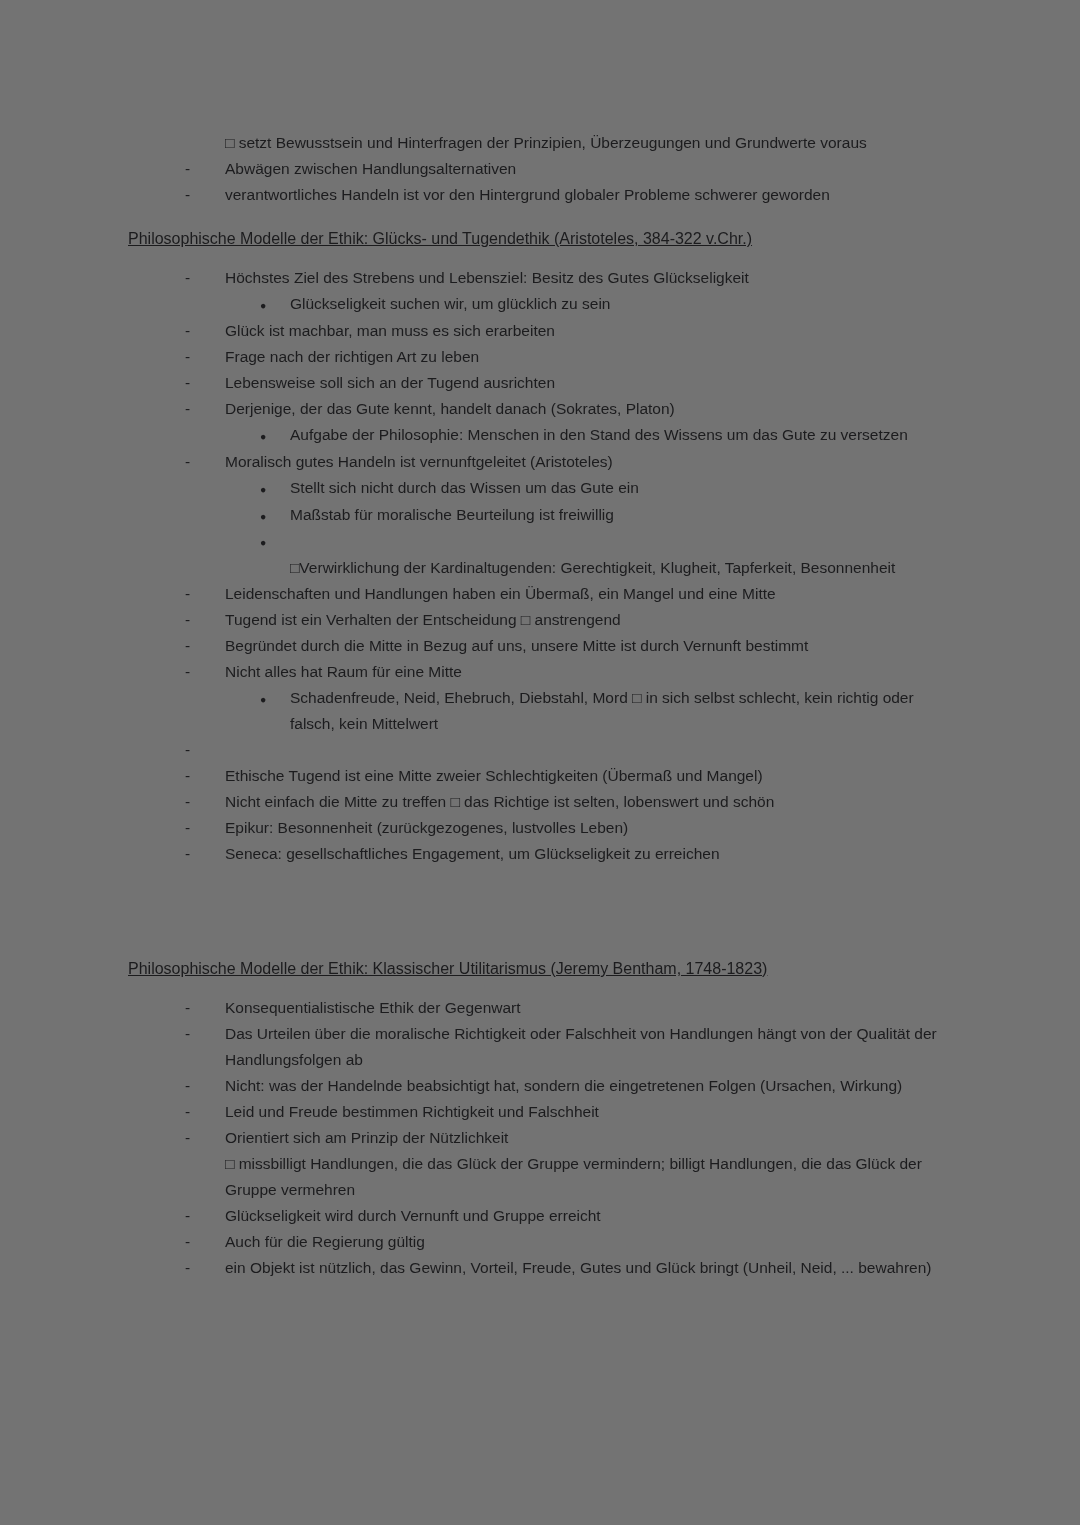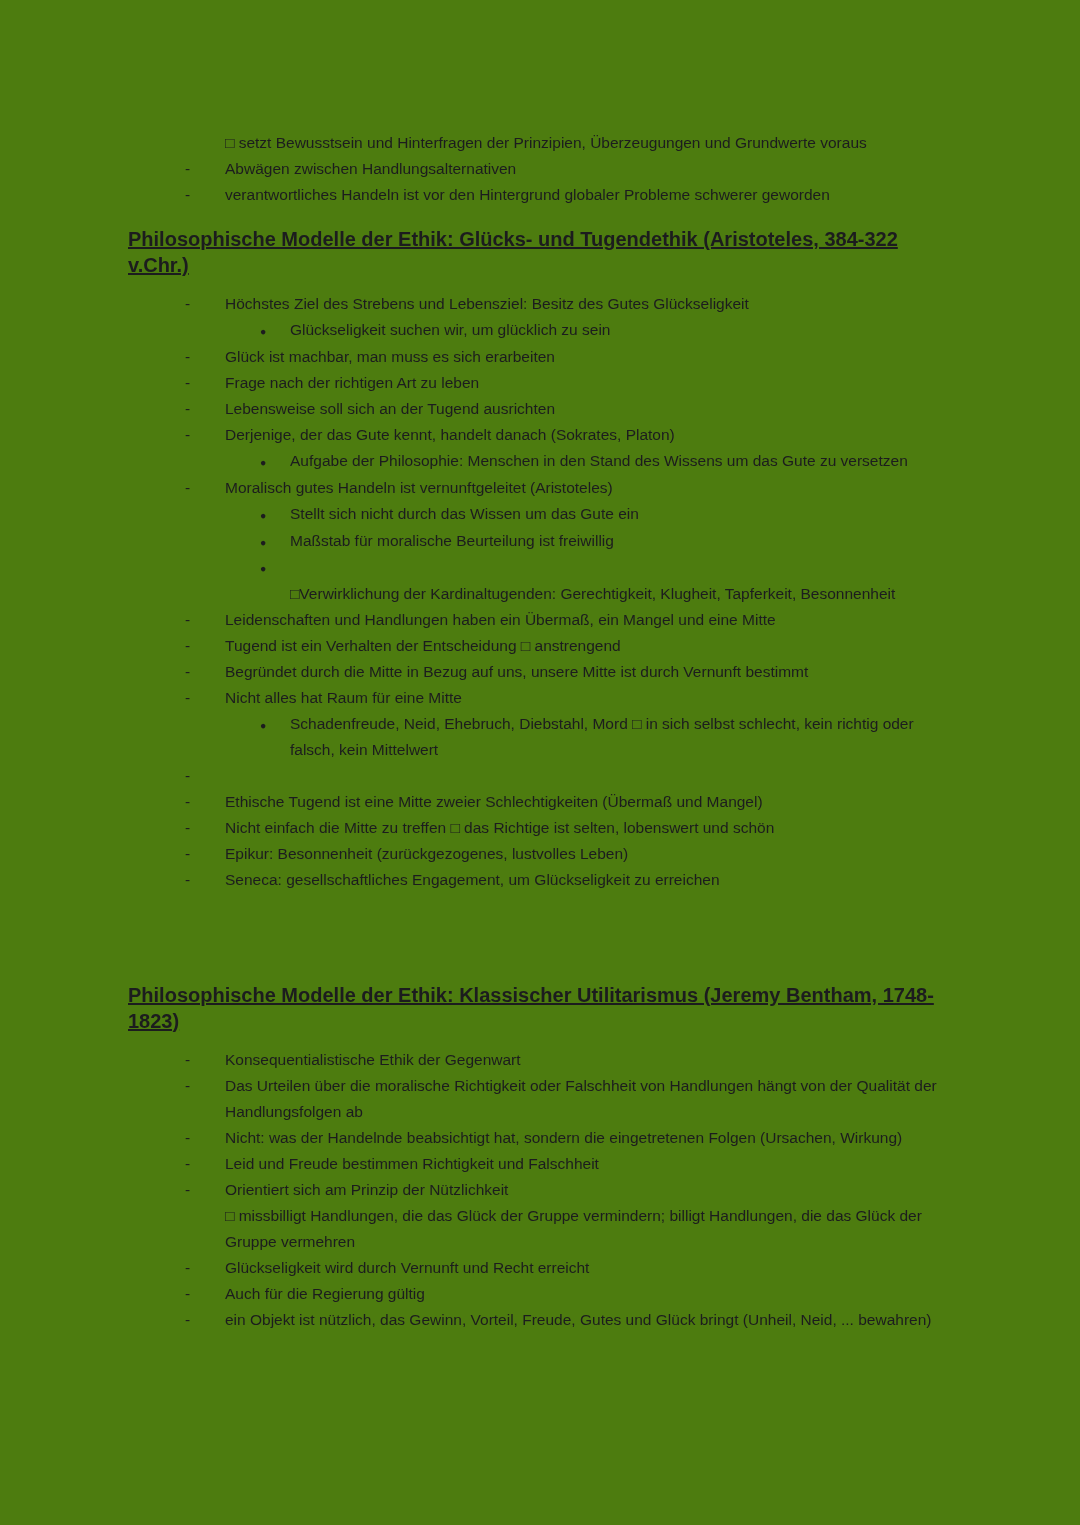--- a/index.html
+++ b/index.html
@@ -5,43 +5,43 @@
 <style>
   html, body {
     margin: 0;
     padding: 0;
     background: #ffffff;
   }
   .page {
     width: 1080px;
     height: 1525px;
     box-sizing: border-box;
-    background: #4d7c0f;
+    background: #737373;
     padding: 130px 133px 40px 128px;
     font-family: "Liberation Sans", "DejaVu Sans", sans-serif;
     font-size: 15.5px;
     line-height: 26px;
     color: #1c1c1e;
     overflow: hidden;
   }
   .list { }
   .li {
     display: flex;
     align-items: baseline;
   }
   .ind-1 { padding-left: 57px; }
   .ind-2 { padding-left: 132px; }
   .marker { flex: 0 0 auto; }
   .ind-1 .marker { width: 40px; }
   .ind-2 .marker { width: 30px; }
   .m-bullet { font-size: 10.5px; }
   .txt { flex: 1 1 auto; }
   .heading {
-    font-size: 20px;
-    font-weight: 700;
+    font-size: 16px;
+    font-weight: 400;
     text-decoration: underline;
     margin: 18px 0 13px 0;
   }
   .section:not(:first-child) .heading {
     margin-top: 89px;
   }
 </style>
 </head>
 <body>
 
@@ -174,21 +174,21 @@
           <div class="li ind-1">
             <span class="marker m-dash">-</span>
             <span class="txt">Orientiert sich am Prinzip der Nützlichkeit</span>
           </div>
           <div class="li ind-1">
             <span class="marker m-none"></span>
             <span class="txt">□ missbilligt Handlungen, die das Glück der Gruppe vermindern; billigt Handlungen, die das Glück der Gruppe vermehren</span>
           </div>
           <div class="li ind-1">
             <span class="marker m-dash">-</span>
-            <span class="txt">Glückseligkeit wird durch Vernunft und Recht erreicht</span>
+            <span class="txt">Glückseligkeit wird durch Vernunft und Gruppe erreicht</span>
           </div>
           <div class="li ind-1">
             <span class="marker m-dash">-</span>
             <span class="txt">Auch für die Regierung gültig</span>
           </div>
           <div class="li ind-1">
             <span class="marker m-dash">-</span>
             <span class="txt">ein Objekt ist nützlich, das Gewinn, Vorteil, Freude, Gutes und Glück bringt (Unheil, Neid, ... bewahren)</span>
           </div>
         </div>

